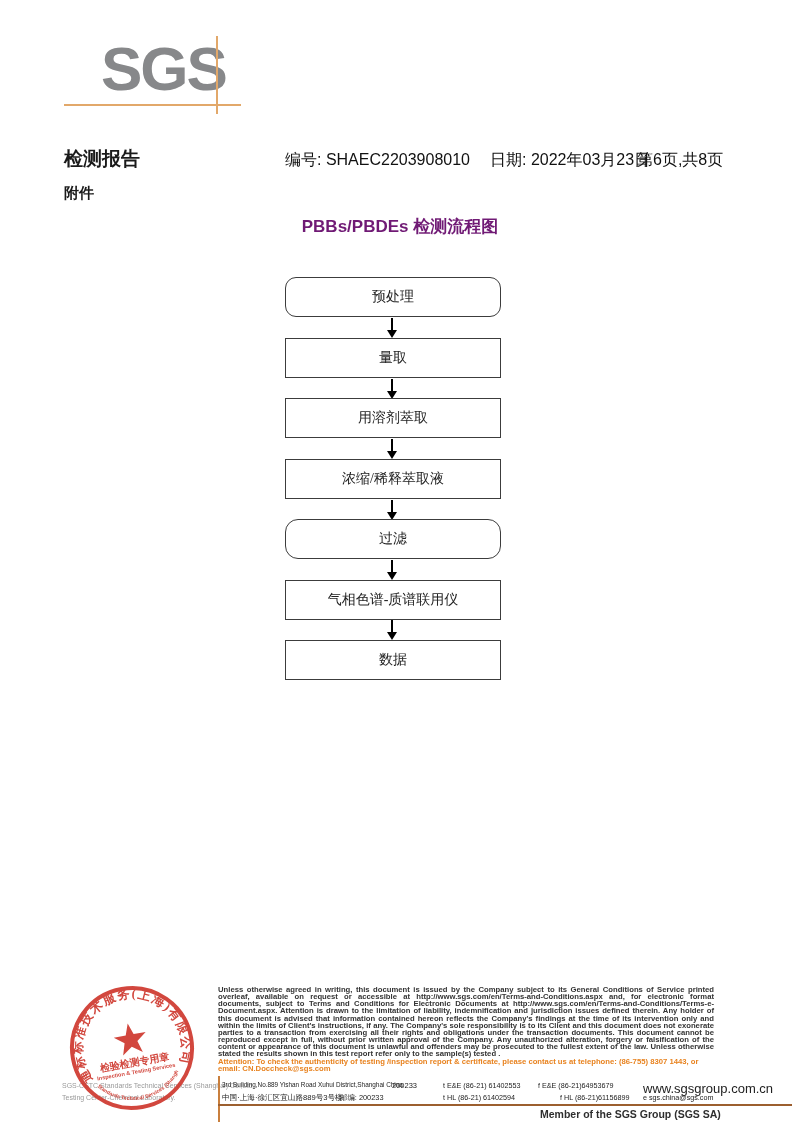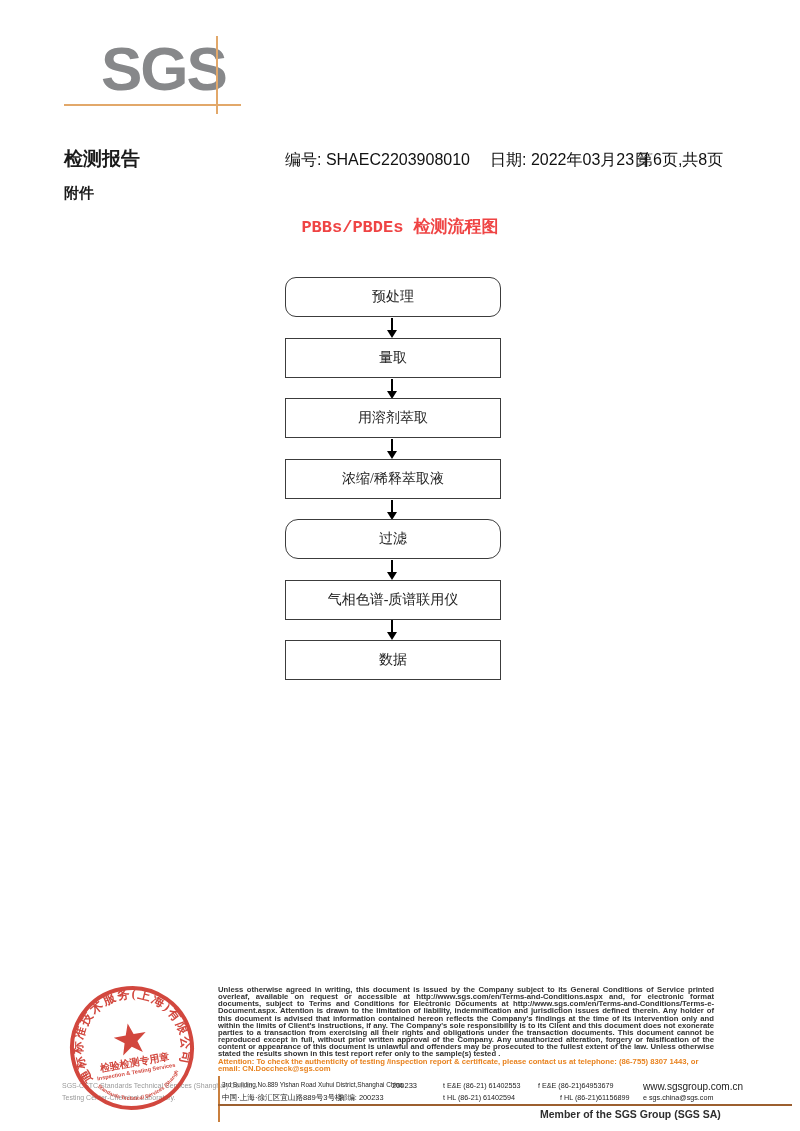--- a/index.html
+++ b/index.html
@@ -15,21 +15,21 @@
   
   .report-title{position:absolute;left:64px;top:146px;font-size:19px;font-weight:bold;}
   .hdr{position:absolute;top:150px;font-size:16px;font-family:Liberation Sans, sans-serif;color:#111;}
   .hdr-no{left:285px;}
   .hdr-date{left:490px;}
   .hdr-page{left:637px;}
   .attachment{position:absolute;left:64px;top:184px;font-size:15px;font-weight:bold;}
 
   
   .chart-title{position:absolute;left:0;top:215px;width:800px;text-align:center;
-               font-family:Liberation Mono, monospace;font-size:17px;font-weight:bold;color:#ef4444;}
+               font-family:Liberation Sans, sans-serif;font-size:17px;font-weight:bold;color:#701a75;}
   .flow-box{position:absolute;left:285px;width:214px;height:38px;border:1px solid #3c3c3c;
             display:flex;align-items:center;justify-content:center;font-size:14px;color:#222;
             background:#fff;box-sizing:content-box;}
   .fb1{top:277px;border-radius:11px;} .fb2{top:338px;} .fb3{top:398px;} .fb4{top:459px;}
   .fb5{top:519px;border-radius:13px;} .fb6{top:580px;} .fb7{top:640px;}
   .flow-arrow{position:absolute;left:391px;width:2px;height:12px;background:#000;}
   .flow-arrow::after{content:'';position:absolute;top:12px;left:-4px;width:0;height:0;
             border:5px solid transparent;border-top:8px solid #000;border-bottom:none;}
   .fa1{top:318px;} .fa2{top:379px;} .fa3{top:439px;} .fa4{top:500px;} .fa5{top:560px;} .fa6{top:620px;}
 
@@ -38,21 +38,21 @@
               font-size:7.7px;line-height:7.15px;font-weight:bold;color:#333;text-align:justify;}
   .attention{position:absolute;left:218px;top:1058px;width:496px;font-family:"Liberation Sans",sans-serif;
              font-size:7.7px;line-height:7.3px;font-weight:bold;color:#e8821e;text-align:left;}
 
   
   .addr{position:absolute;font-family:"Liberation Sans",sans-serif;color:#222;white-space:nowrap;}
   .addr-en{left:222px;top:1081px;font-size:6.4px;}
   .addr-en-post{left:392px;top:1081px;font-size:7.5px;}
   .addr-tel1{left:443px;top:1081px;font-size:7.2px;}
   .addr-fax1{left:538px;top:1081px;font-size:7.2px;}
-  .addr-web{left:643px;top:1081px;font-size:10px;}
+  .addr-web{left:643px;top:1081px;font-size:13px;}
   .addr-cn{left:222px;top:1093px;font-size:7.6px;}
   .addr-cn-post{left:340px;top:1093px;font-size:7.4px;}
   .addr-tel2{left:443px;top:1093px;font-size:7.2px;}
   .addr-fax2{left:538px;top:1093px;font-size:7.2px;padding-left:22px;}
   .addr-email{left:643px;top:1093px;font-size:7.2px;}
 
   .foot-vline{position:absolute;left:218px;top:1076px;width:2px;height:46px;background:#c97f3d;}
   .foot-hline{position:absolute;left:218px;top:1104px;width:574px;height:2px;background:#9c5f2f;}
   .member{position:absolute;left:540px;top:1108px;font-family:"Liberation Sans",sans-serif;
           font-size:10.5px;font-weight:bold;color:#2e2e2e;}

